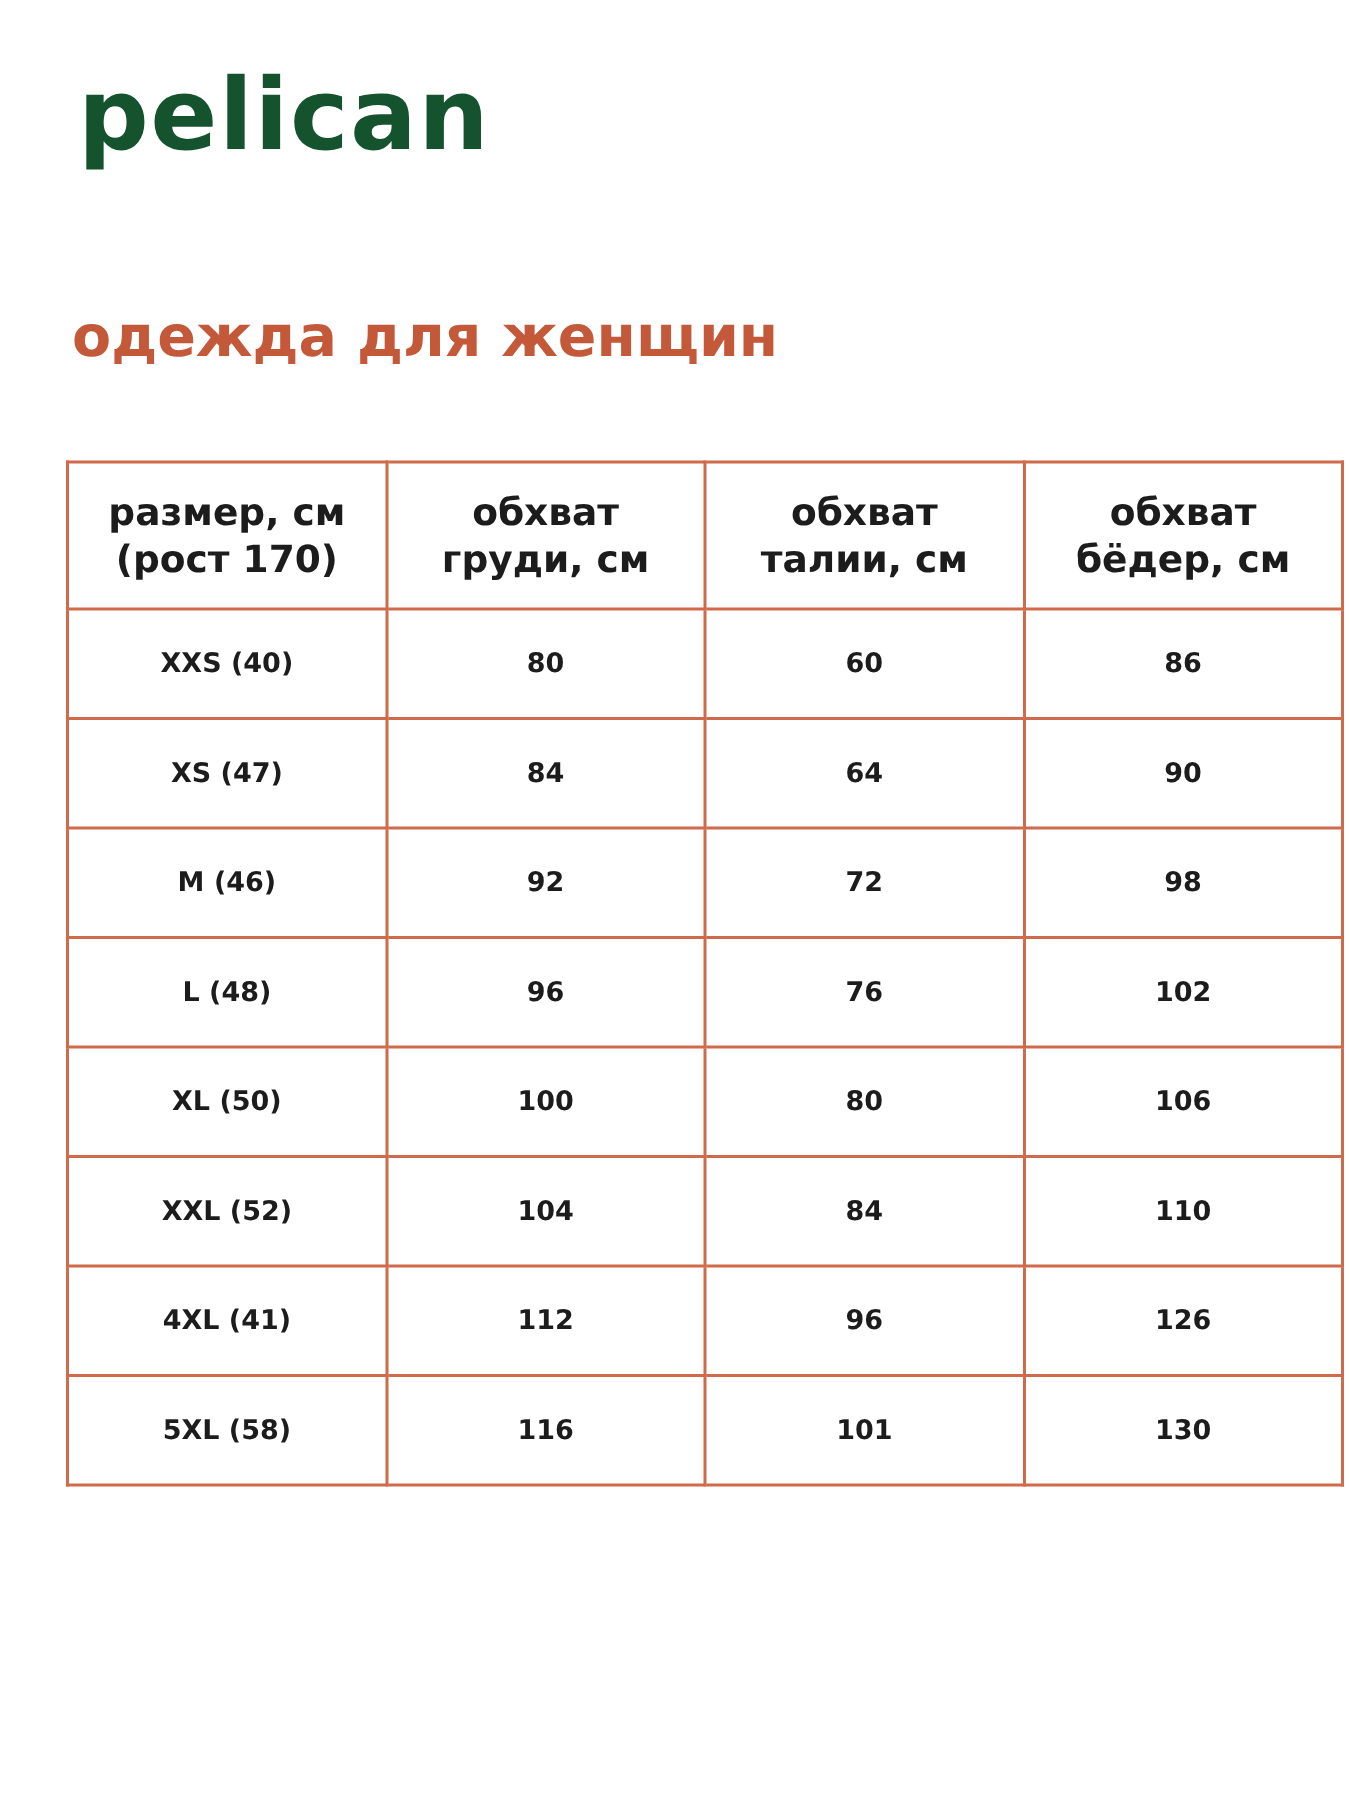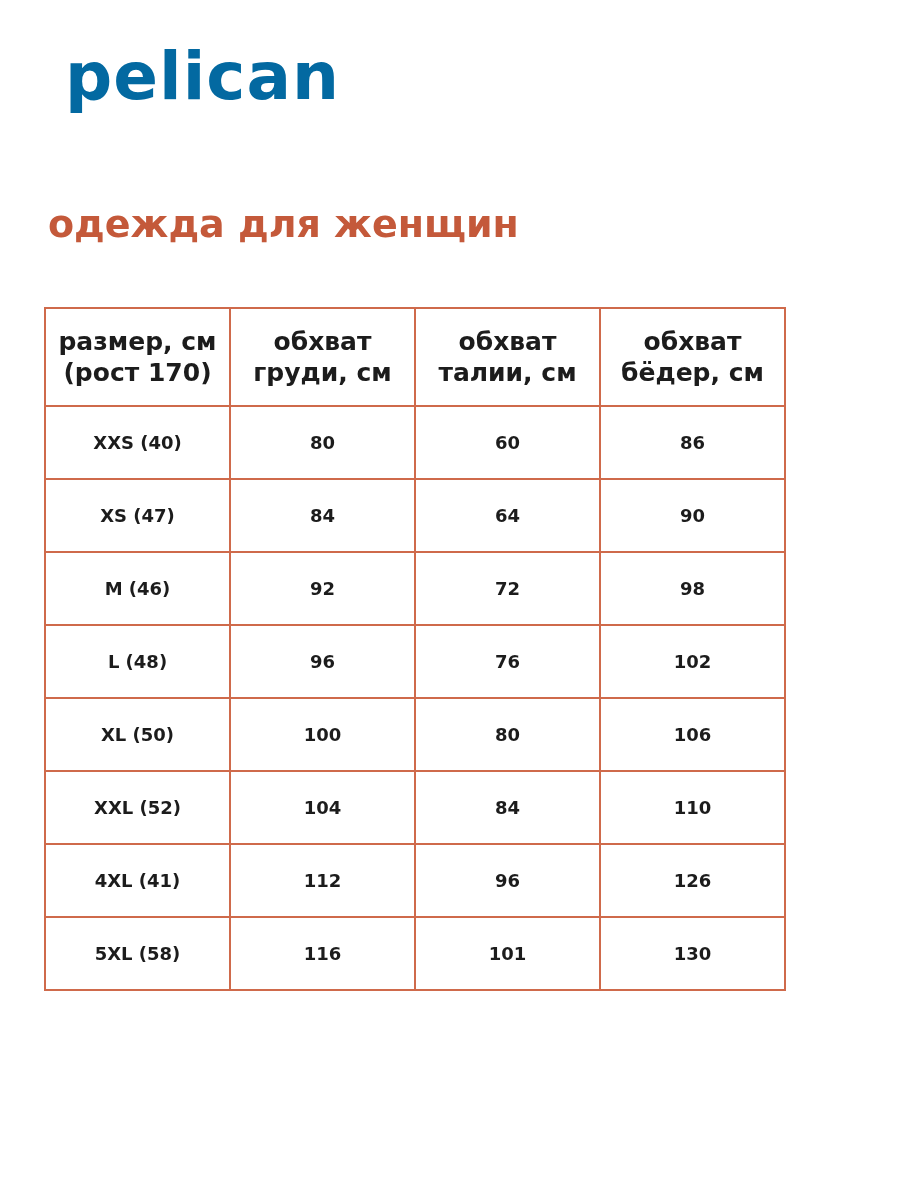--- a/index.html
+++ b/index.html
@@ -10,40 +10,40 @@
   body {
     width: 900px;
     height: 1200px;
     position: relative;
     font-family: "DejaVu Sans", "Liberation Sans", sans-serif;
     color: #1c1c1c;
     overflow: hidden;
   }
   .logo {
     position: absolute;
-    left: 65px;
+    left: 52px;
     top: 38px;
     font-size: 66px;
     font-weight: 800;
     letter-spacing: 1px;
-    color: #0369a1;
+    color: #14532d;
   }
   .page-heading {
     position: absolute;
     left: 48px;
     top: 202px;
     font-size: 38px;
     font-weight: 800;
     color: #c4593a;
   }
   table.size-table {
     position: absolute;
     left: 44px;
     top: 307px;
-    width: 742px;
+    width: 852px;
     border-collapse: collapse;
     table-layout: fixed;
   }
   table.size-table th,
   table.size-table td {
     border: 2px solid #cf6a4b;
     text-align: center;
     vertical-align: middle;
     background: #ffffff;
   }

